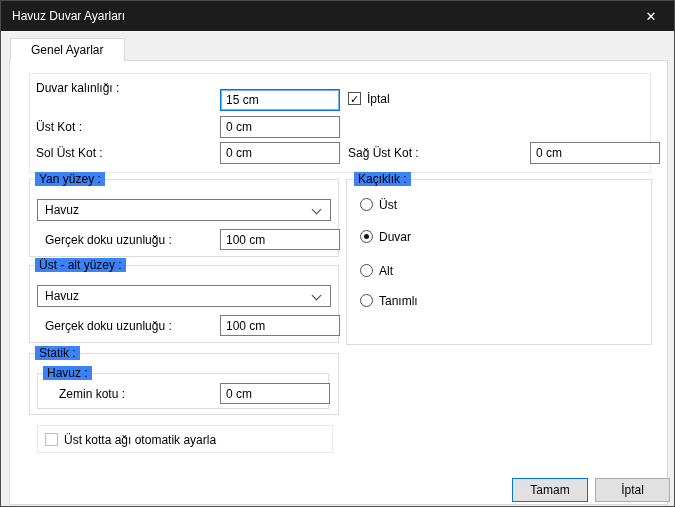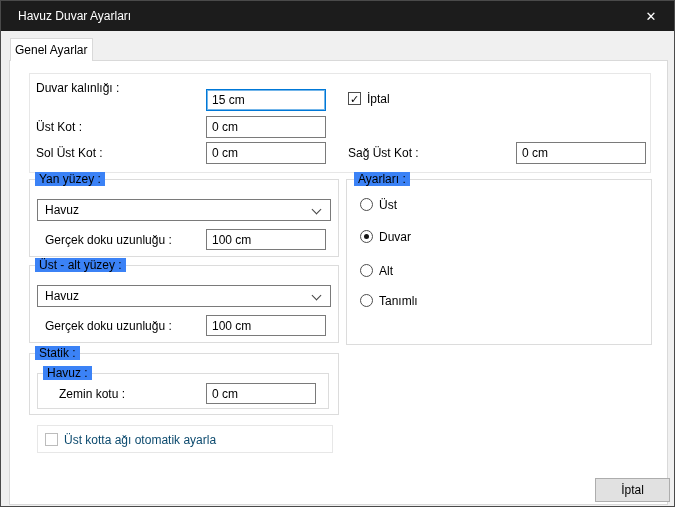--- a/index.html
+++ b/index.html
@@ -2,48 +2,48 @@
 <html><head>
 <meta charset="utf-8">
 <style>
   * { margin:0; padding:0; box-sizing:border-box; }
   html,body { width:675px; height:507px; overflow:hidden; background:#f0f0f0;
               font-family:"Liberation Sans", sans-serif; font-size:12px; color:#000; }
   .dialog { position:absolute; left:0; top:0; width:675px; height:507px;
             background:#f0f0f0; border:1px solid #4a4a4a; }
   .titlebar { position:absolute; left:0; top:0; right:0; height:30px; background:#1c1c1c;
               color:#fff; display:flex; align-items:center; }
-  .title { padding-left:17px; font-size:12px; }
+  .title { padding-left:11px; font-size:12px; }
   .close { position:absolute; right:0; top:0; width:46px; height:30px; display:flex;
            align-items:center; justify-content:center; color:#fff; font-size:13px; cursor:default; }
-  .tab { position:absolute; left:9px; top:37px; height:23px; padding:0 4px; background:#fff;
+  .tab { position:absolute; left:9px; top:37px; height:23px; padding:0 20px; background:#fff;
          border:1px solid #d9d9d9; border-bottom:none; display:flex; align-items:center; z-index:2; }
   .page { position:absolute; left:8px; top:59px; width:659px; height:445px; background:#fff;
           border:1px solid #d9d9d9; }
   .lbl { position:absolute; white-space:nowrap; line-height:15px; }
   .tbox { position:absolute; border:1px solid #7a7a7a; background:#fff; padding:0 5px;
-          font-family:"Liberation Sans", sans-serif; font-size:12px; color:#000; }
+          font-family:"Liberation Sans", sans-serif; font-size:12px; color:#000;margin-left:14px; }
   .tbox.focus { border:1px solid #0078d7; box-shadow:inset 0 0 0 1px rgba(0,120,215,.55); }
   .tbox.disabled { border-color:#d0d0d0; color:#9a9a9a; }
   .group { position:absolute; border:1px solid #dcdcdc; }
   .group.light { border-color:#e7e7e7; }
   .legend { position:absolute; background:#3b82f6; padding:0 4px; white-space:nowrap; z-index:1; }
   .combo { position:absolute; border:1px solid #7a7a7a; background:#fff; display:flex;
            align-items:center; padding:0 24px 0 7px; }
   .chev { position:absolute; right:10px; top:6px; width:7px; height:7px;
           border-right:1px solid #444; border-bottom:1px solid #444; transform:rotate(45deg); }
   .optionrow { position:absolute; display:flex; align-items:center; gap:6px; height:15px; }
   .cb { width:13px; height:13px; border:1px solid #4d4d4d; background:#fff; font-size:11px;
         line-height:12px; text-align:center; flex:0 0 auto; }
   .cb.disabled { border-color:#bcbcbc; }
   .radio { width:13px; height:13px; border:1px solid #4d4d4d; border-radius:50%;
            background:#fff; position:relative; flex:0 0 auto; }
   .radio.selected::after { content:""; position:absolute; left:3px; top:3px; width:5px;
            height:5px; border-radius:50%; background:#151515; }
-  .gray { color:#0c4a6e; }
+  .gray { color:#000000; }
   .btn { position:absolute; background:#e1e1e1; border:1px solid #adadad; font-family:"Liberation Sans",
          sans-serif; font-size:12px; color:#000; cursor:default; }
   .btn.default { border:1px solid #0078d7; }
 </style>
 </head>
 <body>
 
 <div class="dialog">
 
   <div class="titlebar">
@@ -81,21 +81,21 @@
     <div class="group" style="left:19px;top:118px;width:310px;height:78px"></div>
     <span class="legend" style="left:25px;top:111px">Yan yüzey :</span>
     <div class="combo" style="left:27px;top:138px;width:294px;height:22px">
       <span>Havuz</span>
       <span class="chev"></span>
     </div>
     <span class="lbl" style="left:35px;top:172px">Gerçek doku uzunluğu :</span>
     <input class="tbox" style="left: 196px; top: 168px; width: 120px; height: 21px;" value="100 cm">
 
     <div class="group" style="left:336px;top:118px;width:306px;height:166px"></div>
-    <span class="legend" style="left:344px;top:111px">Ayarları :</span>
+    <span class="legend" style="left:344px;top:111px">Kaçıklık :</span>
 
     <div class="optionrow" style="left:350px;top:136px">
       <span class="radio"></span>
       <span>Üst</span>
     </div>
     <div class="optionrow" style="left:350px;top:168px">
       <span class="radio selected"></span>
       <span>Duvar</span>
     </div>
     <div class="optionrow" style="left:350px;top:202px">
@@ -122,16 +122,17 @@
     <span class="legend" style="left:33px;top:305px">Havuz :</span>
     <span class="lbl" style="left:49px;top:326px">Zemin kotu :</span>
     <input class="tbox" style="left: 196px; top: 322px; width: 110px; height: 21px;" value="0 cm">
 
     <div class="group light" style="left:27px;top:364px;width:296px;height:28px"></div>
     <div class="optionrow" style="left:35px;top:371px">
       <span class="cb disabled"></span>
       <span class="gray">Üst kotta ağı otomatik ayarla</span>
     </div>
 
+    <button class="btn default" style="left:502px;top:417px;width:76px;height:24px">Tamam</button>
     <button class="btn" style="left:585px;top:417px;width:75px;height:24px">İptal</button>
 
   </div>
 </div>
 
 </body></html>

